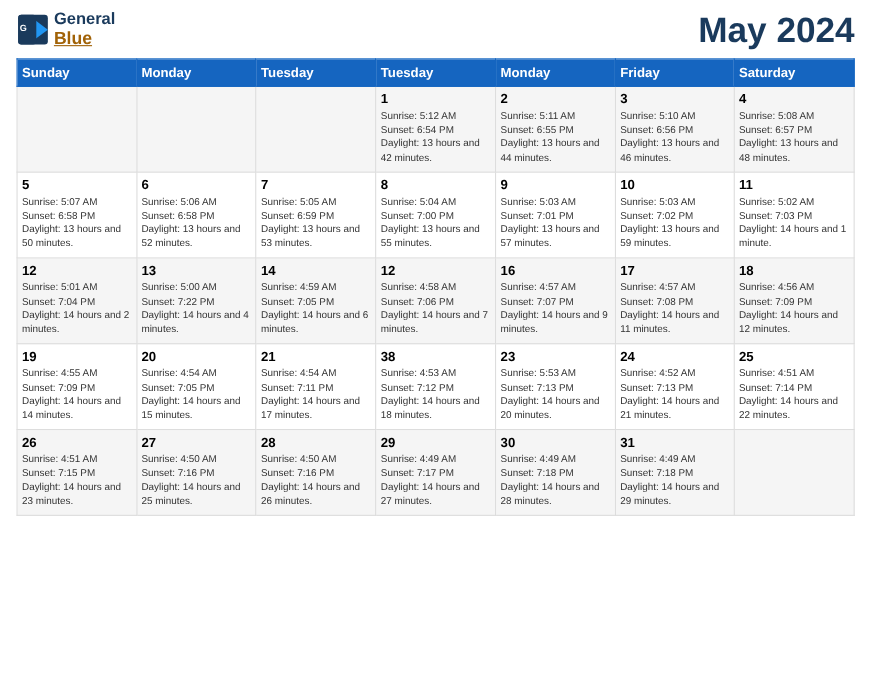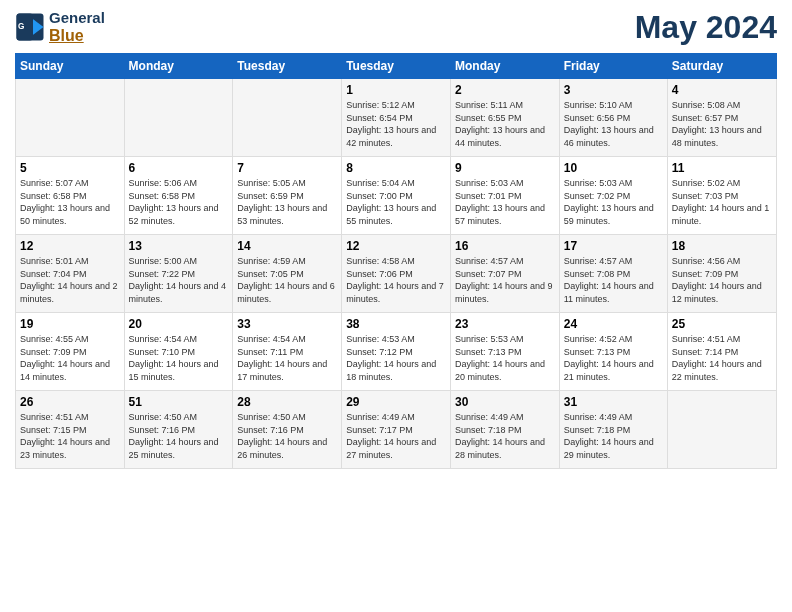--- a/index.html
+++ b/index.html
@@ -238,25 +238,25 @@
         <tr>
           <td>
             <div class="day-number">19</div>
             <div class="day-info">Sunrise: 4:55 AM
 Sunset: 7:09 PM
 Daylight: 14 hours and 14 minutes.</div>
           </td>
           <td>
             <div class="day-number">20</div>
             <div class="day-info">Sunrise: 4:54 AM
-Sunset: 7:10 PM
+Sunset: 7:05 PM
 Daylight: 14 hours and 15 minutes.</div>
           </td>
           <td>
-            <div class="day-number">33</div>
+            <div class="day-number">21</div>
             <div class="day-info">Sunrise: 4:54 AM
 Sunset: 7:11 PM
 Daylight: 14 hours and 17 minutes.</div>
           </td>
           <td>
             <div class="day-number">38</div>
             <div class="day-info">Sunrise: 4:53 AM
 Sunset: 7:12 PM
 Daylight: 14 hours and 18 minutes.</div>
           </td>
@@ -280,21 +280,21 @@
           </td>
         </tr>
         <tr>
           <td>
             <div class="day-number">26</div>
             <div class="day-info">Sunrise: 4:51 AM
 Sunset: 7:15 PM
 Daylight: 14 hours and 23 minutes.</div>
           </td>
           <td>
-            <div class="day-number">51</div>
+            <div class="day-number">27</div>
             <div class="day-info">Sunrise: 4:50 AM
 Sunset: 7:16 PM
 Daylight: 14 hours and 25 minutes.</div>
           </td>
           <td>
             <div class="day-number">28</div>
             <div class="day-info">Sunrise: 4:50 AM
 Sunset: 7:16 PM
 Daylight: 14 hours and 26 minutes.</div>
           </td>

